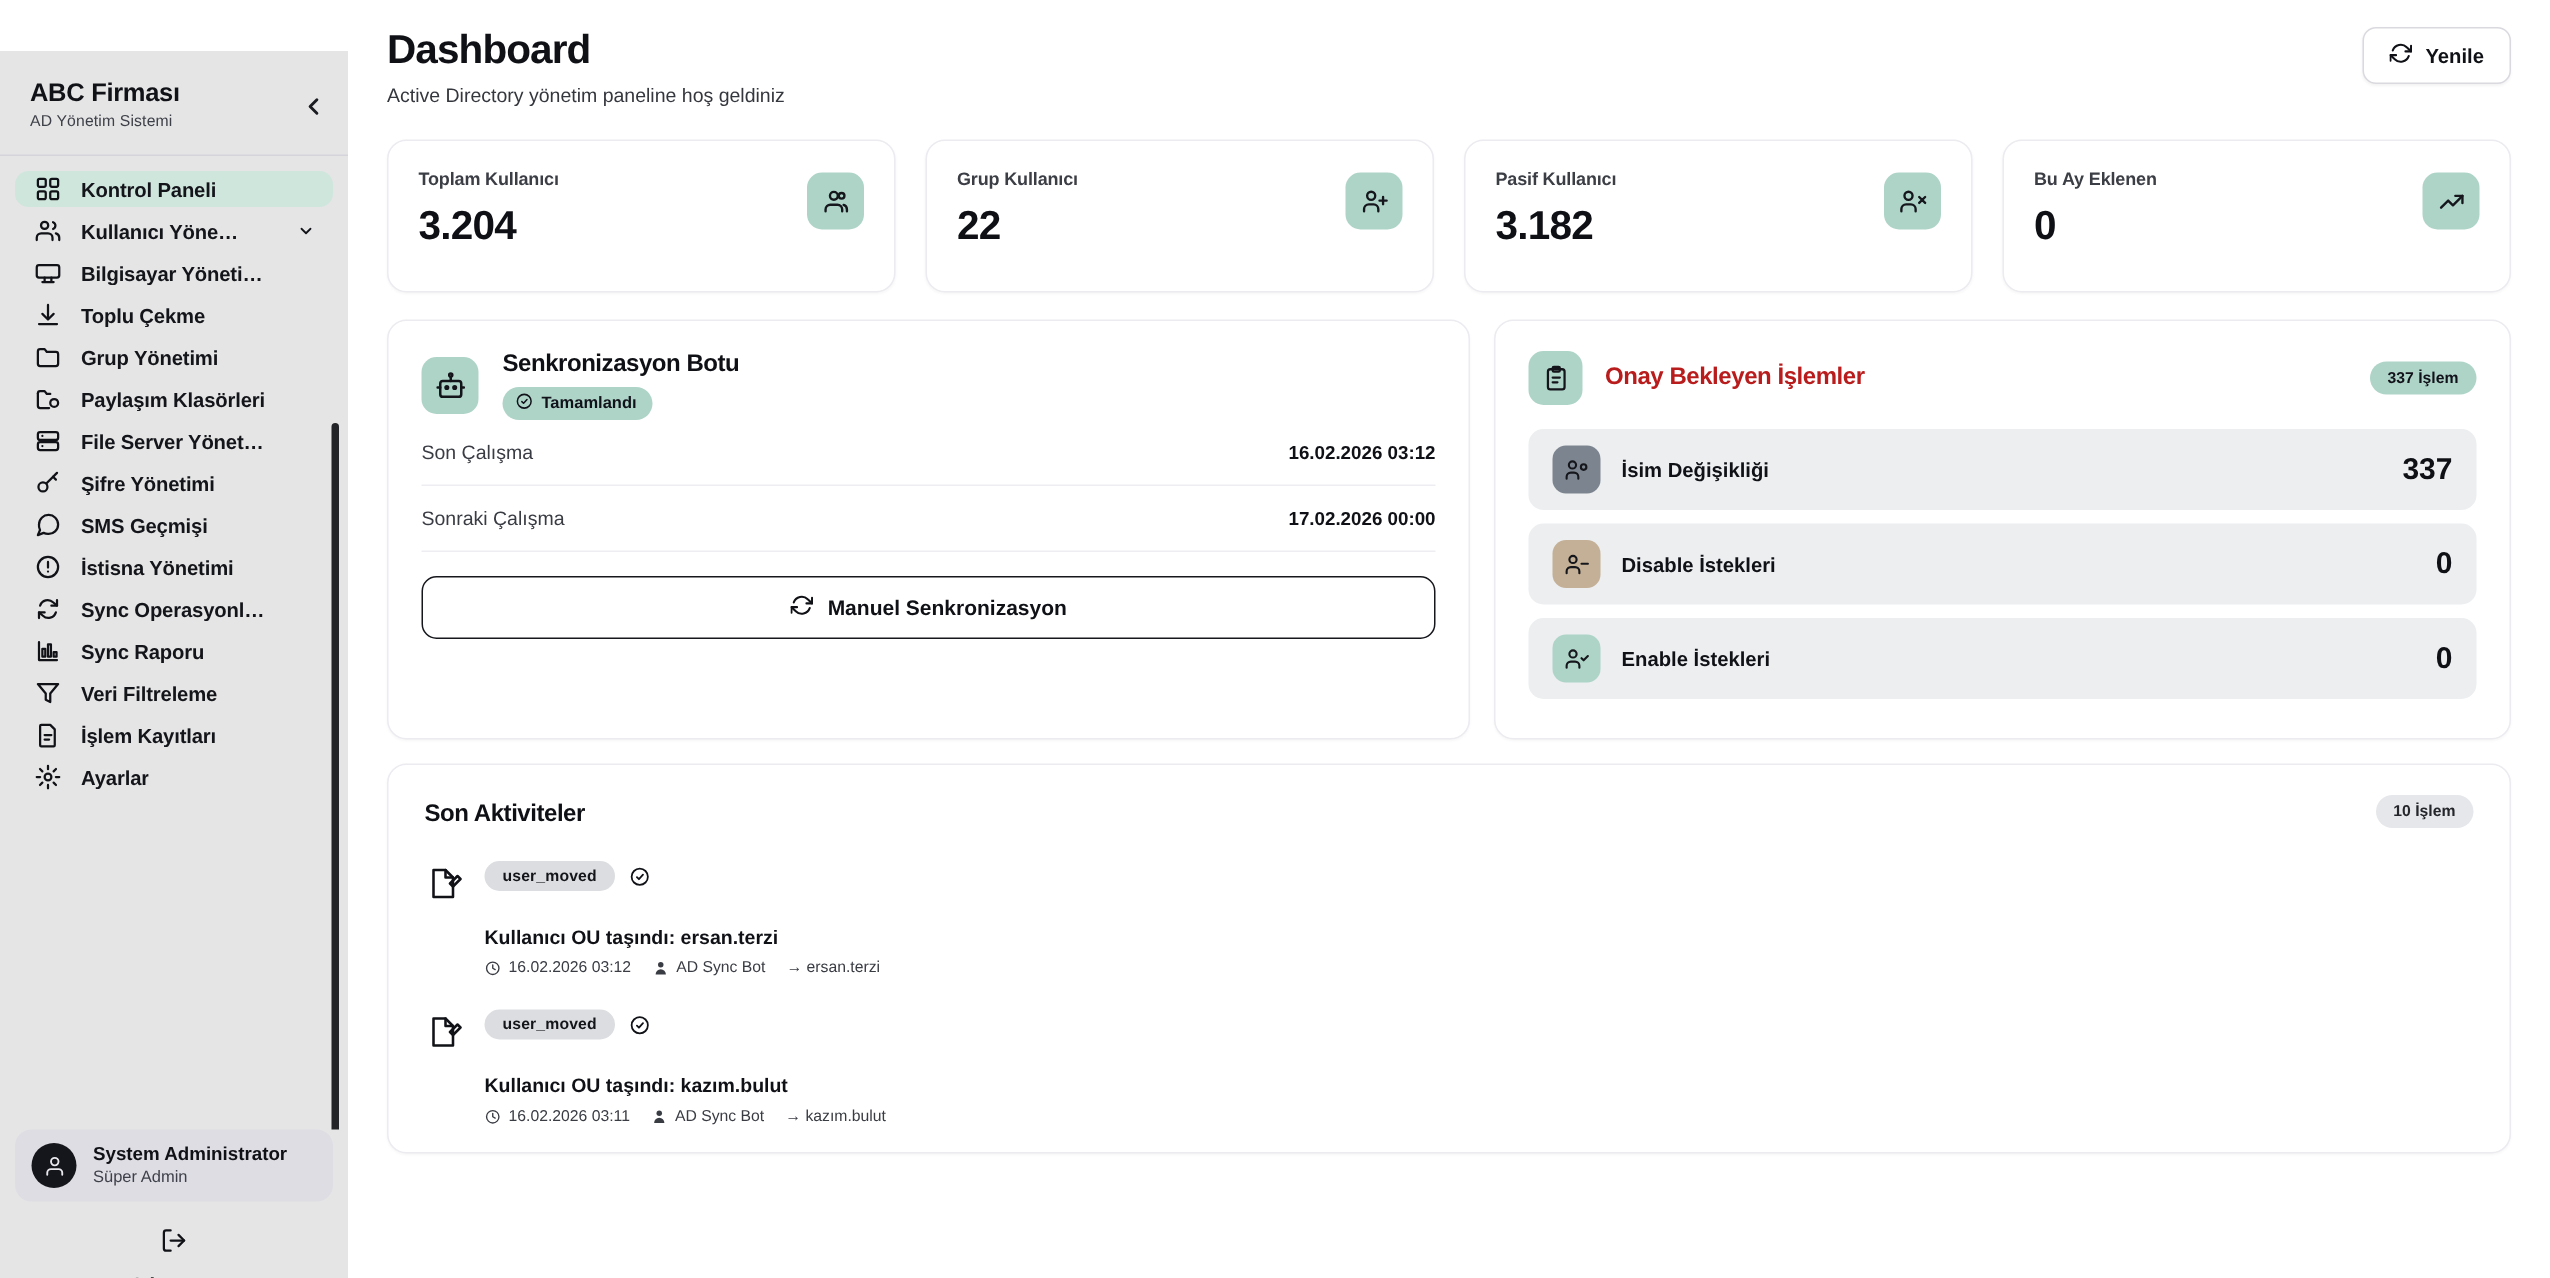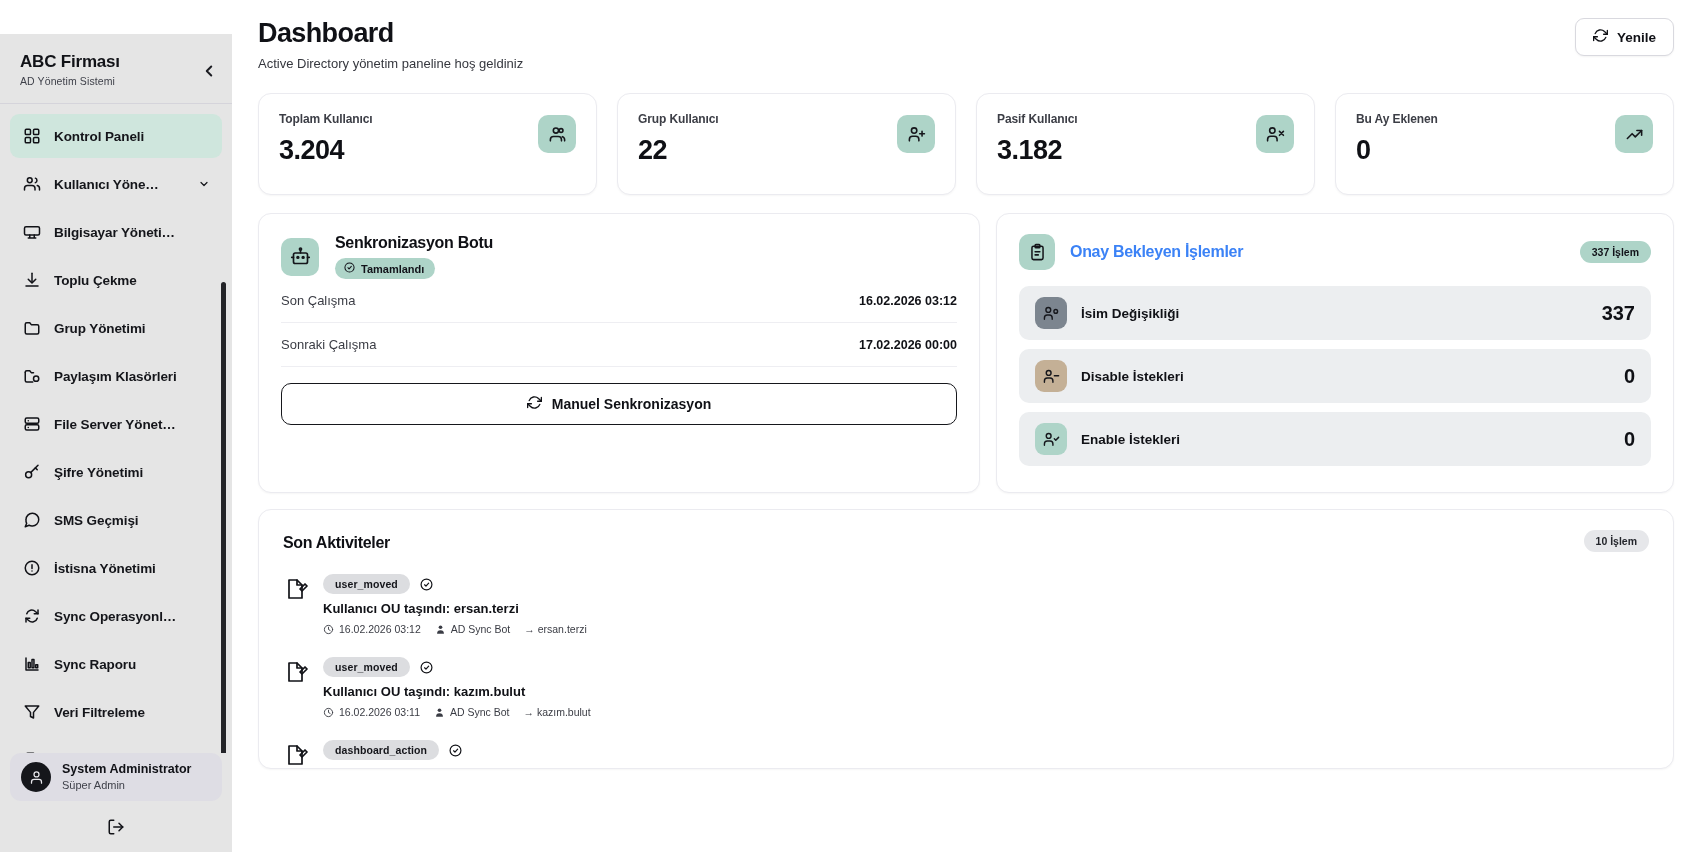--- a/index.html
+++ b/index.html
@@ -25,21 +25,21 @@
   .sb-collapse {
     position: absolute; right: 14px; top: 28px;
     width: 18px; height: 18px; display: flex; align-items: center; justify-content: center;
     color: #1b1c22; font-size: 15px; cursor: pointer;
   }
   .sb-divider { height: 1px; background: #d5d4db; margin: 4px 0 10px 0; }
 
   .sb-nav { flex: 1; overflow: hidden; padding: 0 10px; position: relative; }
   .sb-item {
     display: flex; align-items: center; gap: 13px;
-    height: 44px; padding: 0 12px; border-radius: 9px;
+    height: 24px; padding: 0 12px; border-radius: 9px;
     color: #14151a; font-size: 13.5px; font-weight: 600; letter-spacing: -0.1px;
     cursor: pointer; margin-bottom: 4px; position: relative;
   }
   .sb-item.active { background: #cfe6dd; }
   .sb-ico { width: 19px; height: 19px; flex: 0 0 19px; display: flex; align-items: center; justify-content: center; color: #111217; }
   .sb-ico svg { width: 18px; height: 18px; display: block; }
   .sb-label { white-space: nowrap; overflow: hidden; }
   .sb-caret { margin-left: auto; width: 12px; height: 12px; color: #14151a; display: flex; align-items: center; }
   .sb-scroll {
     position: absolute; right: 3px; top: 88px; width: 5px; height: 580px;
@@ -131,21 +131,21 @@
     font-size: 14px; font-weight: 600; color: #101116; cursor: pointer;
   }
   .btn-manual svg { width: 15px; height: 15px; }
 
   .ap-head { display: flex; align-items: center; gap: 15px; }
   .ap-ico {
     width: 36px; height: 36px; border-radius: 10px; background: #aed4c8;
     display: flex; align-items: center; justify-content: center; flex: 0 0 36px;
   }
   .ap-ico svg { width: 19px; height: 19px; color: #14151a; }
-  .ap-title { font-size: 16px; font-weight: 700; color: #3b82f6; letter-spacing: -0.3px; }
+  .ap-title { font-size: 16px; font-weight: 700; color: #b91c1c; letter-spacing: -0.3px; }
   .ap-badge {
     margin-left: auto; background: #aed4c8; color: #12131a;
     font-size: 10.5px; font-weight: 700; border-radius: 999px; padding: 5px 12px;
   }
   .ap-list { margin-top: 16px; display: flex; flex-direction: column; gap: 9px; }
   .ap-row {
     display: flex; align-items: center; gap: 14px; background: #eceef0;
     border-radius: 10px; padding: 11px 16px; cursor: pointer;
   }
   .ap-rico {
@@ -166,21 +166,21 @@
   }
   .act-item { display: flex; gap: 14px; margin-top: 22px; }
   .act-ico { width: 26px; height: 26px; flex: 0 0 26px; display: flex; align-items: center; justify-content: center; margin-top: 2px; }
   .act-ico svg { width: 24px; height: 24px; color: #111217; }
   .act-tagline { display: flex; align-items: center; gap: 10px; }
   .act-tag {
     background: #dcdde0; color: #14151a; font-size: 10.5px; font-weight: 700;
     border-radius: 999px; padding: 4px 12px; letter-spacing: 0.1px;
   }
   .act-check svg { width: 13px; height: 13px; color: #111217; display: block; }
-  .act-text { font-size: 13px; font-weight: 700; color: #101116; margin-top: 7px; }
+  .act-text { font-size: 13px; font-weight: 700; color: #101116; margin-top: 23px; }
   .act-meta { display: flex; align-items: center; gap: 14px; margin-top: 7px; font-size: 10.5px; color: #3a3c44; }
   .act-meta span { display: inline-flex; align-items: center; gap: 5px; }
   .act-meta svg { width: 11px; height: 11px; }
 </style>
 </head>
 <body>
 
 <div class="app">
 
   <aside class="sidebar">

